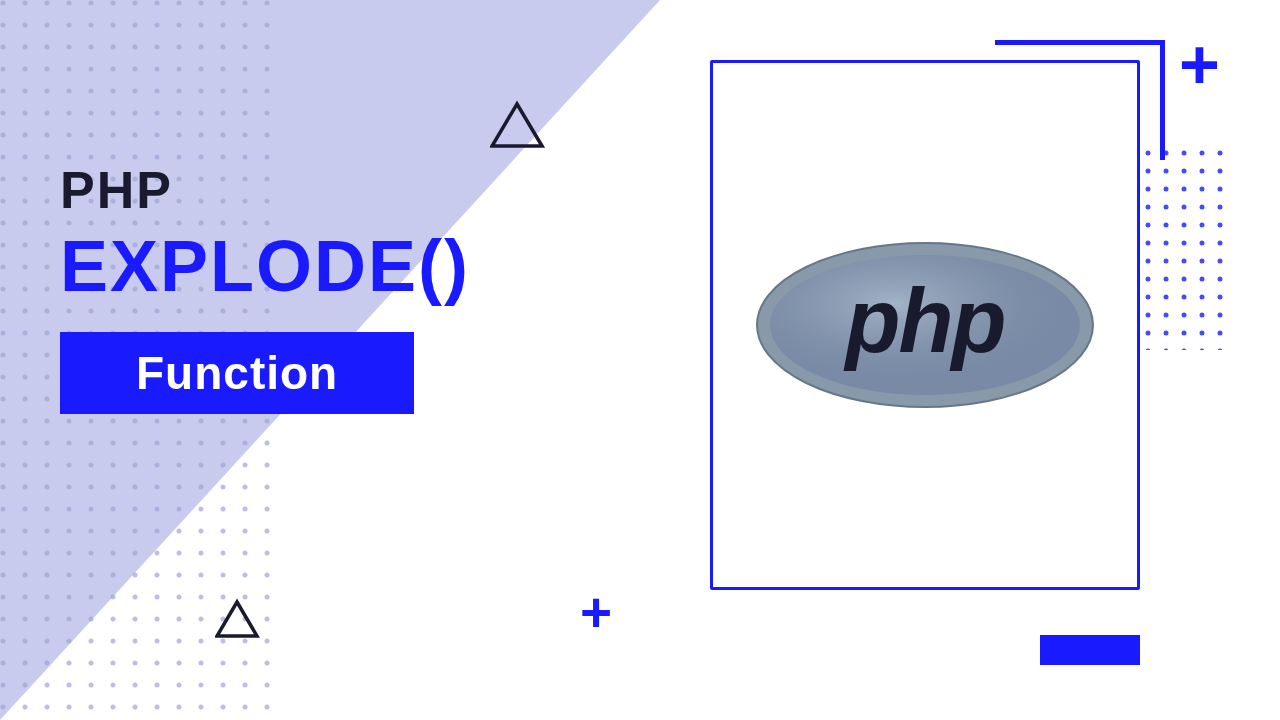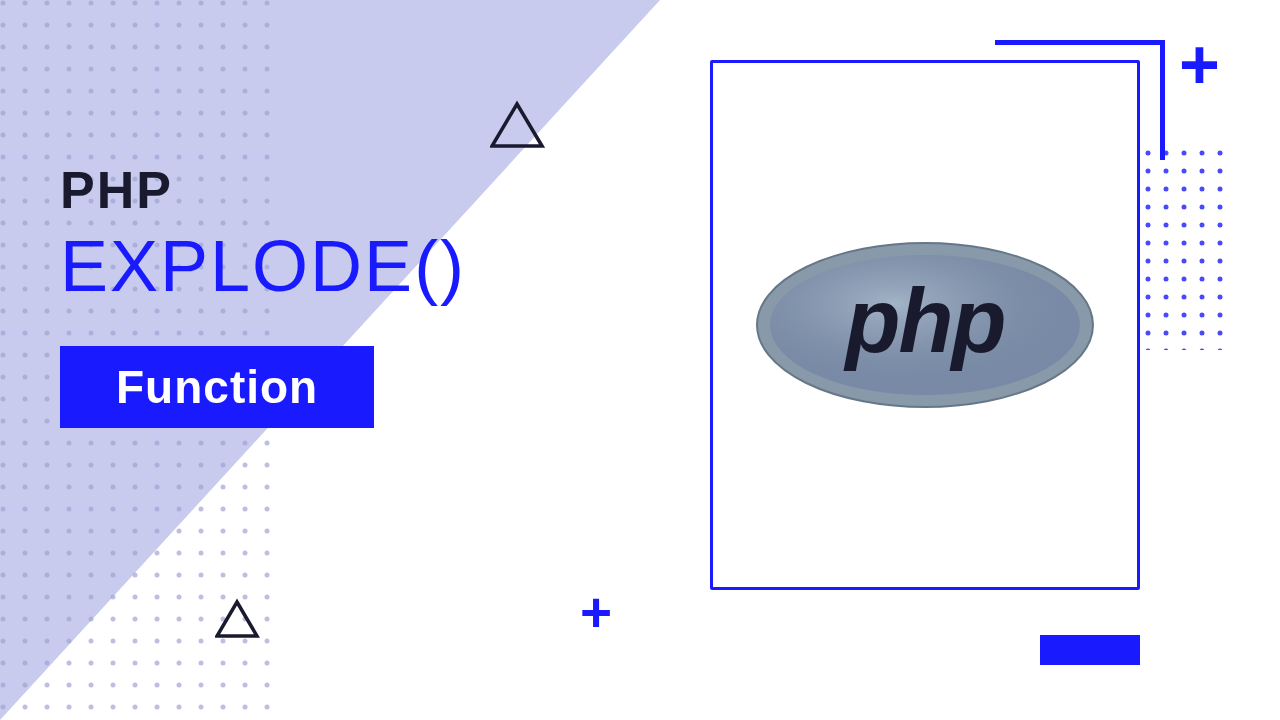--- a/index.html
+++ b/index.html
@@ -42,32 +42,32 @@
       font-size: 52px;
       font-weight: 900;
       color: #1a1a2e;
       letter-spacing: 2px;
       margin-bottom: 10px;
     }
 
     .explode-label {
       font-family: 'Arial Black', Arial, sans-serif;
       font-size: 72px;
-      font-weight: 400;
+      font-weight: 700;
       color: #1a1aff;
       letter-spacing: 2px;
       margin-bottom: 20px;
       line-height: 1;
     }
 
     .function-badge {
       display: inline-block;
       background: #1a1aff;
-      padding: 14px 56px;
-      margin-top: 24px;
+      padding: 14px 76px;
+      margin-top: 10px;
     }
 
     .function-label {
       font-family: Arial, sans-serif;
       font-size: 46px;
       font-weight: 700;
       color: #ffffff;
       letter-spacing: 1px;
     }
 

